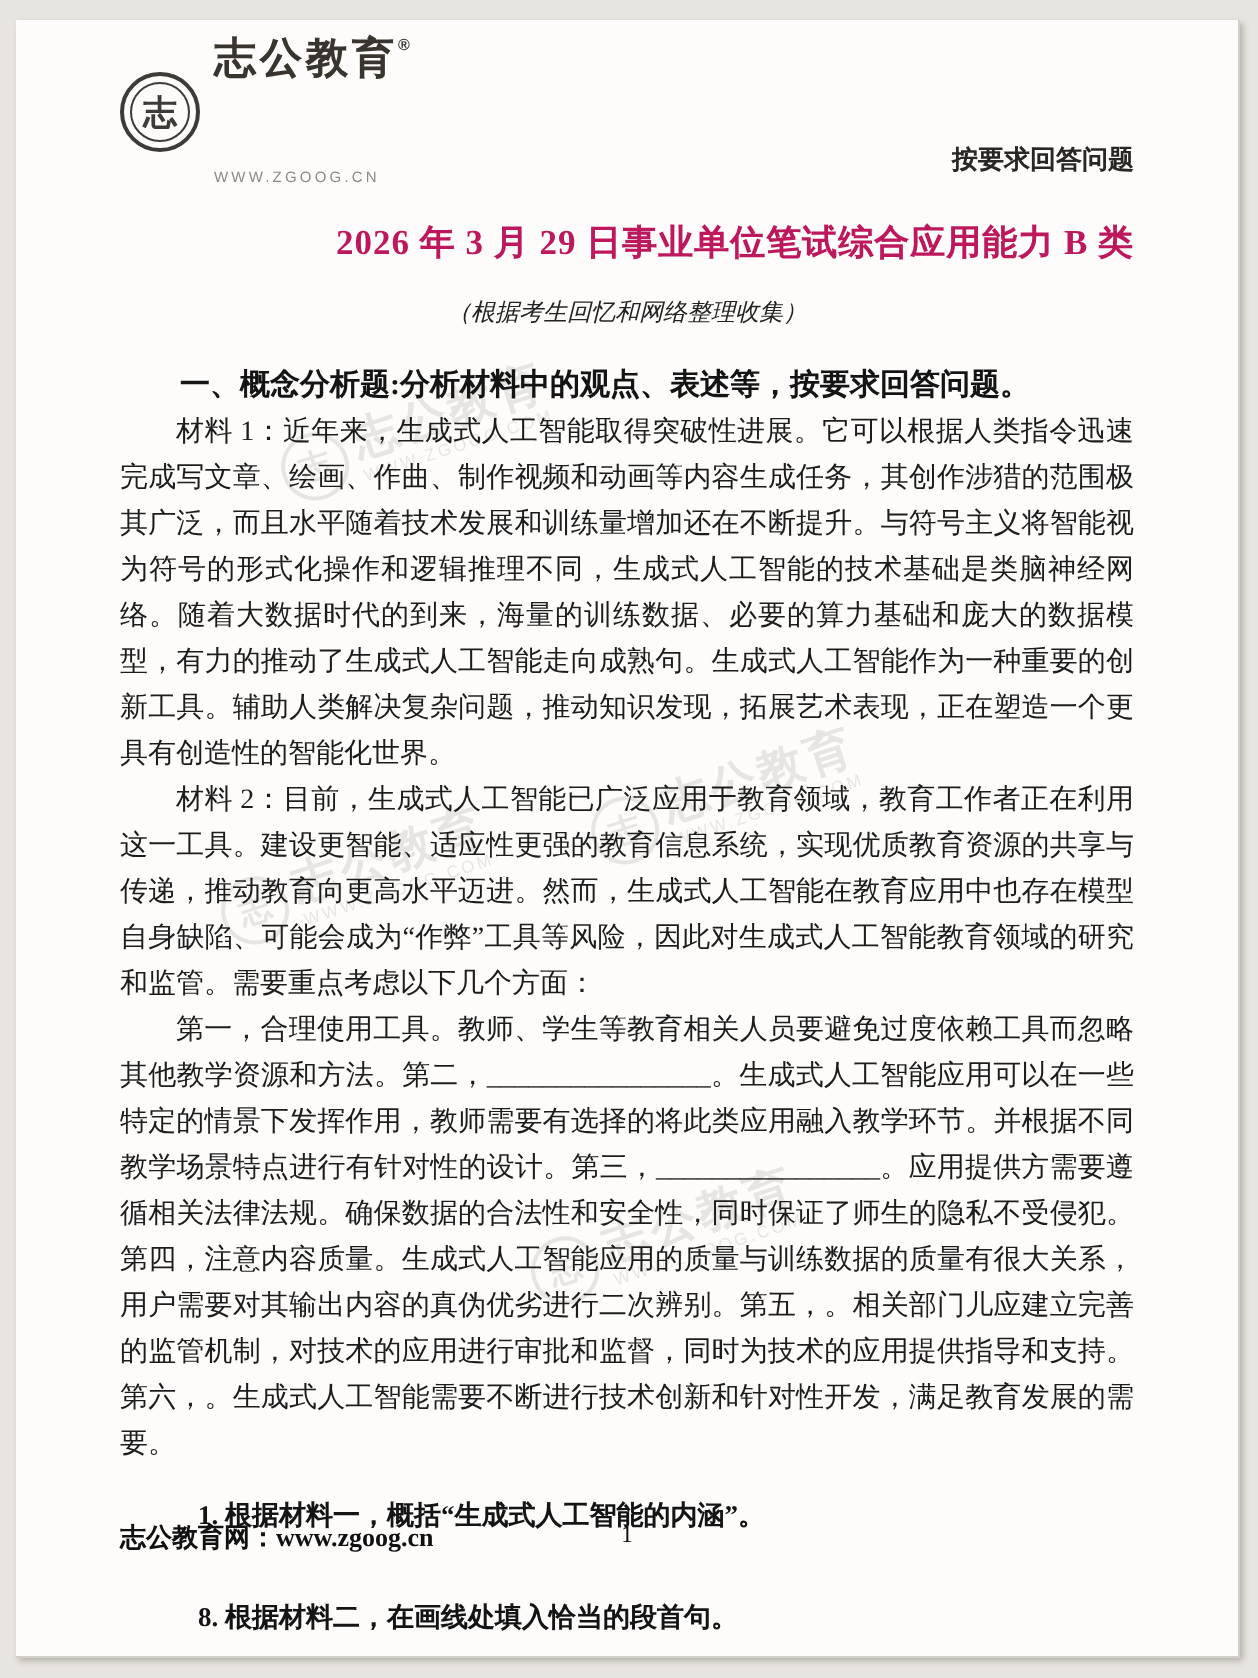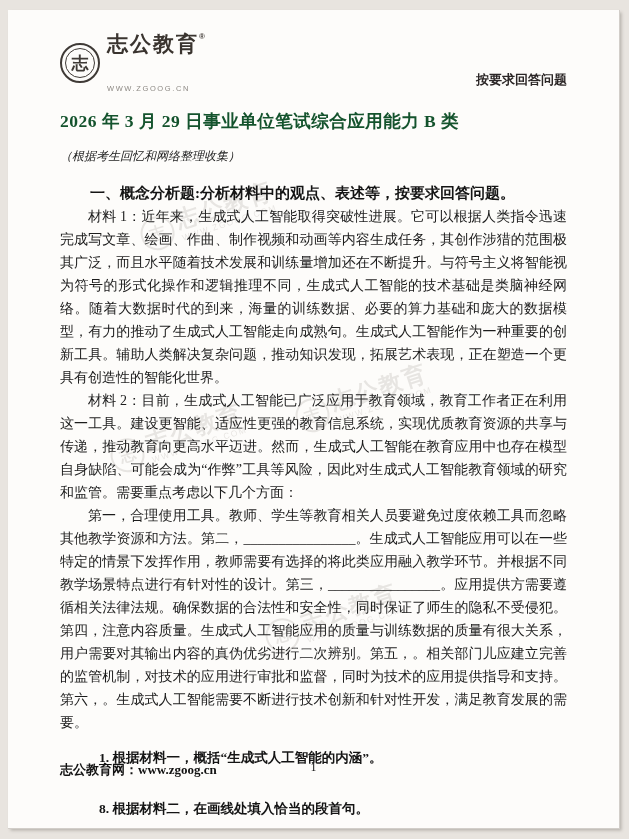--- a/index.html
+++ b/index.html
@@ -29,26 +29,26 @@
   }
   .emblem .inner{
     width:28px;height:28px;border:1.5px solid #3f3a36;border-radius:50%;
     display:flex;align-items:center;justify-content:center;
     font-weight:bold;font-size:17px;color:#3f3a36;line-height:1;
     font-family:"Liberation Serif",serif;
   }
   .logo-text-col{display:flex;flex-direction:column;line-height:1.05;gap:28px;}
   .logo-name{font-size:21px;font-weight:bold;color:#3a342f;letter-spacing:2px;font-family:"Liberation Sans",sans-serif;}
   .logo-name sup{font-size:8px;vertical-align:top;}
-  .logo-url{font-size:7.5px;color:#8d8984;letter-spacing:1.6px;margin-top:2px;font-family:"Liberation Sans",sans-serif;}
+  .logo-url{font-size:7.5px;color:#8d8984;letter-spacing:1.6px;margin-top:16px;font-family:"Liberation Sans",sans-serif;}
   .tagline{font-size:13px;font-weight:bold;color:#2b2626;padding-bottom:4px;font-family:"Liberation Sans",sans-serif;}
 
   
-  .title{font-size:17.5px;font-weight:bold;text-align:left;margin:16px 0 0 0;color:#14532d;letter-spacing:.5px;}
-  .subtitle{font-size:12px;margin-top:15px;font-style:italic;color:#222;}
+  .title{font-size:17.5px;font-weight:bold;text-align:right;margin:16px 0 0 0;color:#be185d;letter-spacing:.5px;}
+  .subtitle{font-size:12px;text-align:center;margin-top:15px;font-style:italic;color:#222;}
 
   
   .section-heading{font-size:15px;font-weight:bold;margin-top:17px;text-indent:2em;line-height:23px;color:#141414;}
   .para{font-size:14px;line-height:23px;text-align:justify;text-indent:2em;margin:0;color:#1c1c1c;}
   .q-title{font-size:13.5px;font-weight:bold;line-height:23px;text-indent:2em;margin:12px;color:#141414;}
   .q-req{font-size:13.5px;line-height:23px;text-indent:2em;margin:0;}
   .question.q1{margin-top:12px;}
   .question.q2{margin-top:28px;}
 
   

